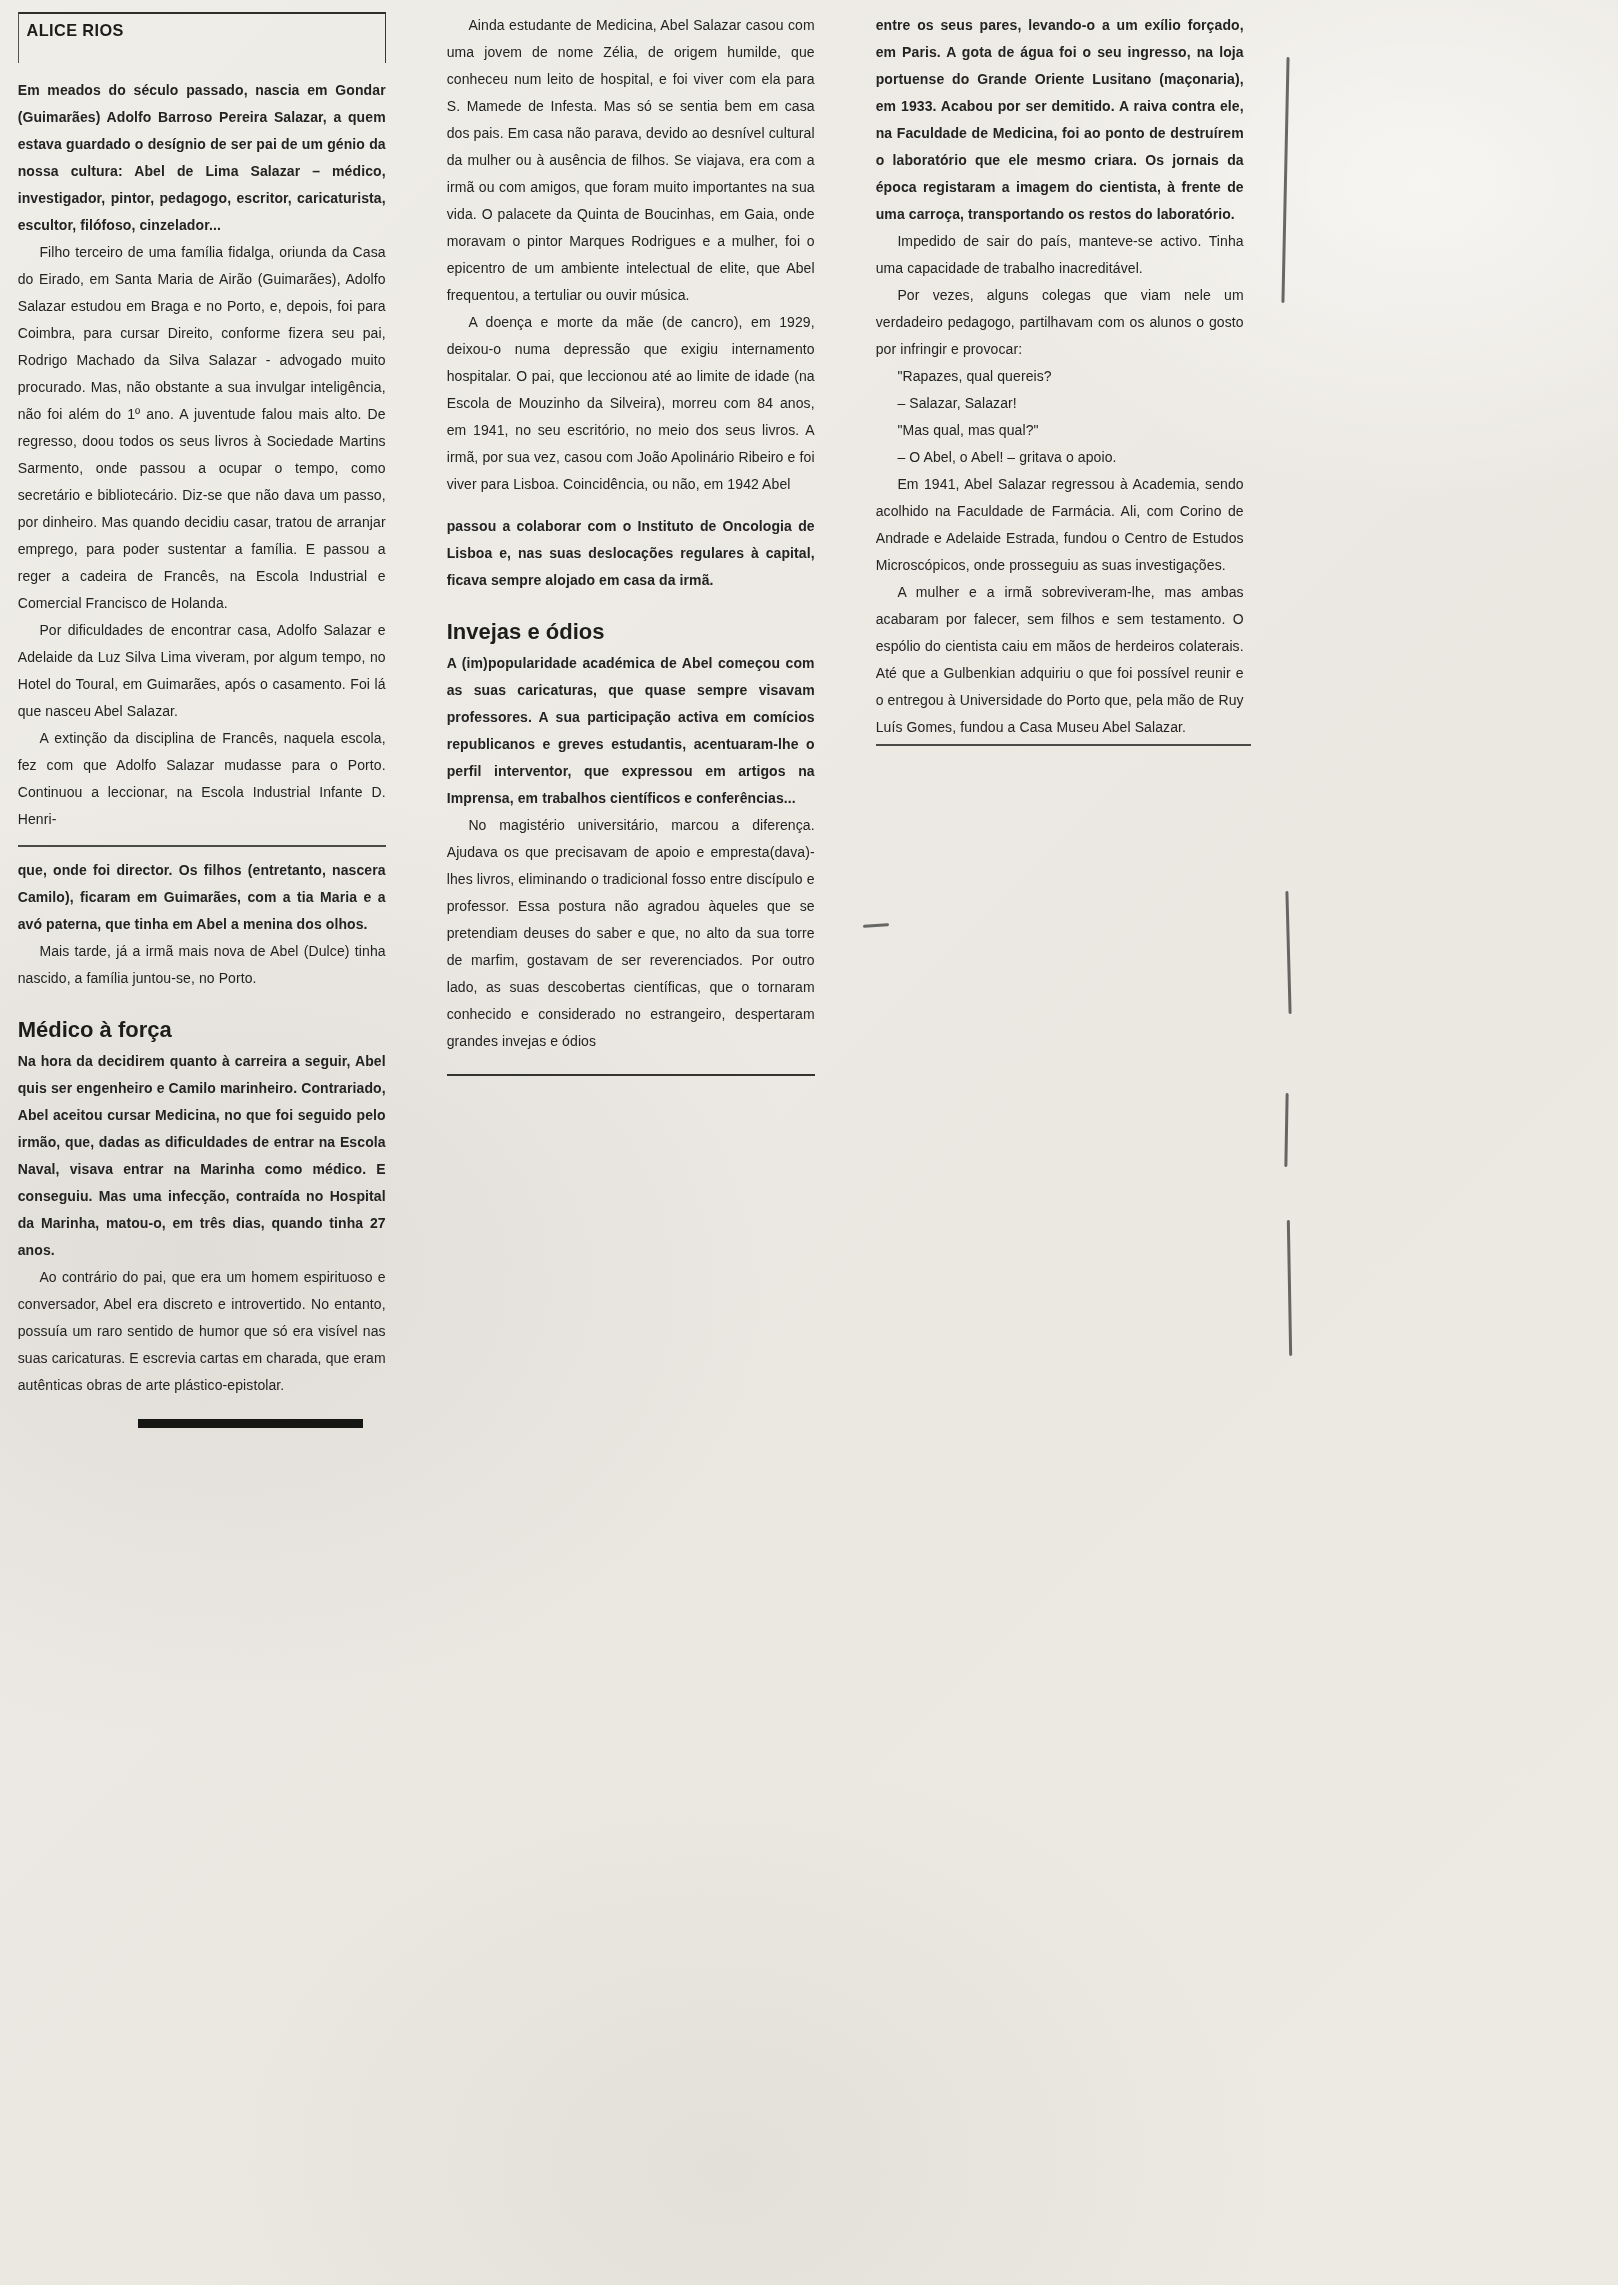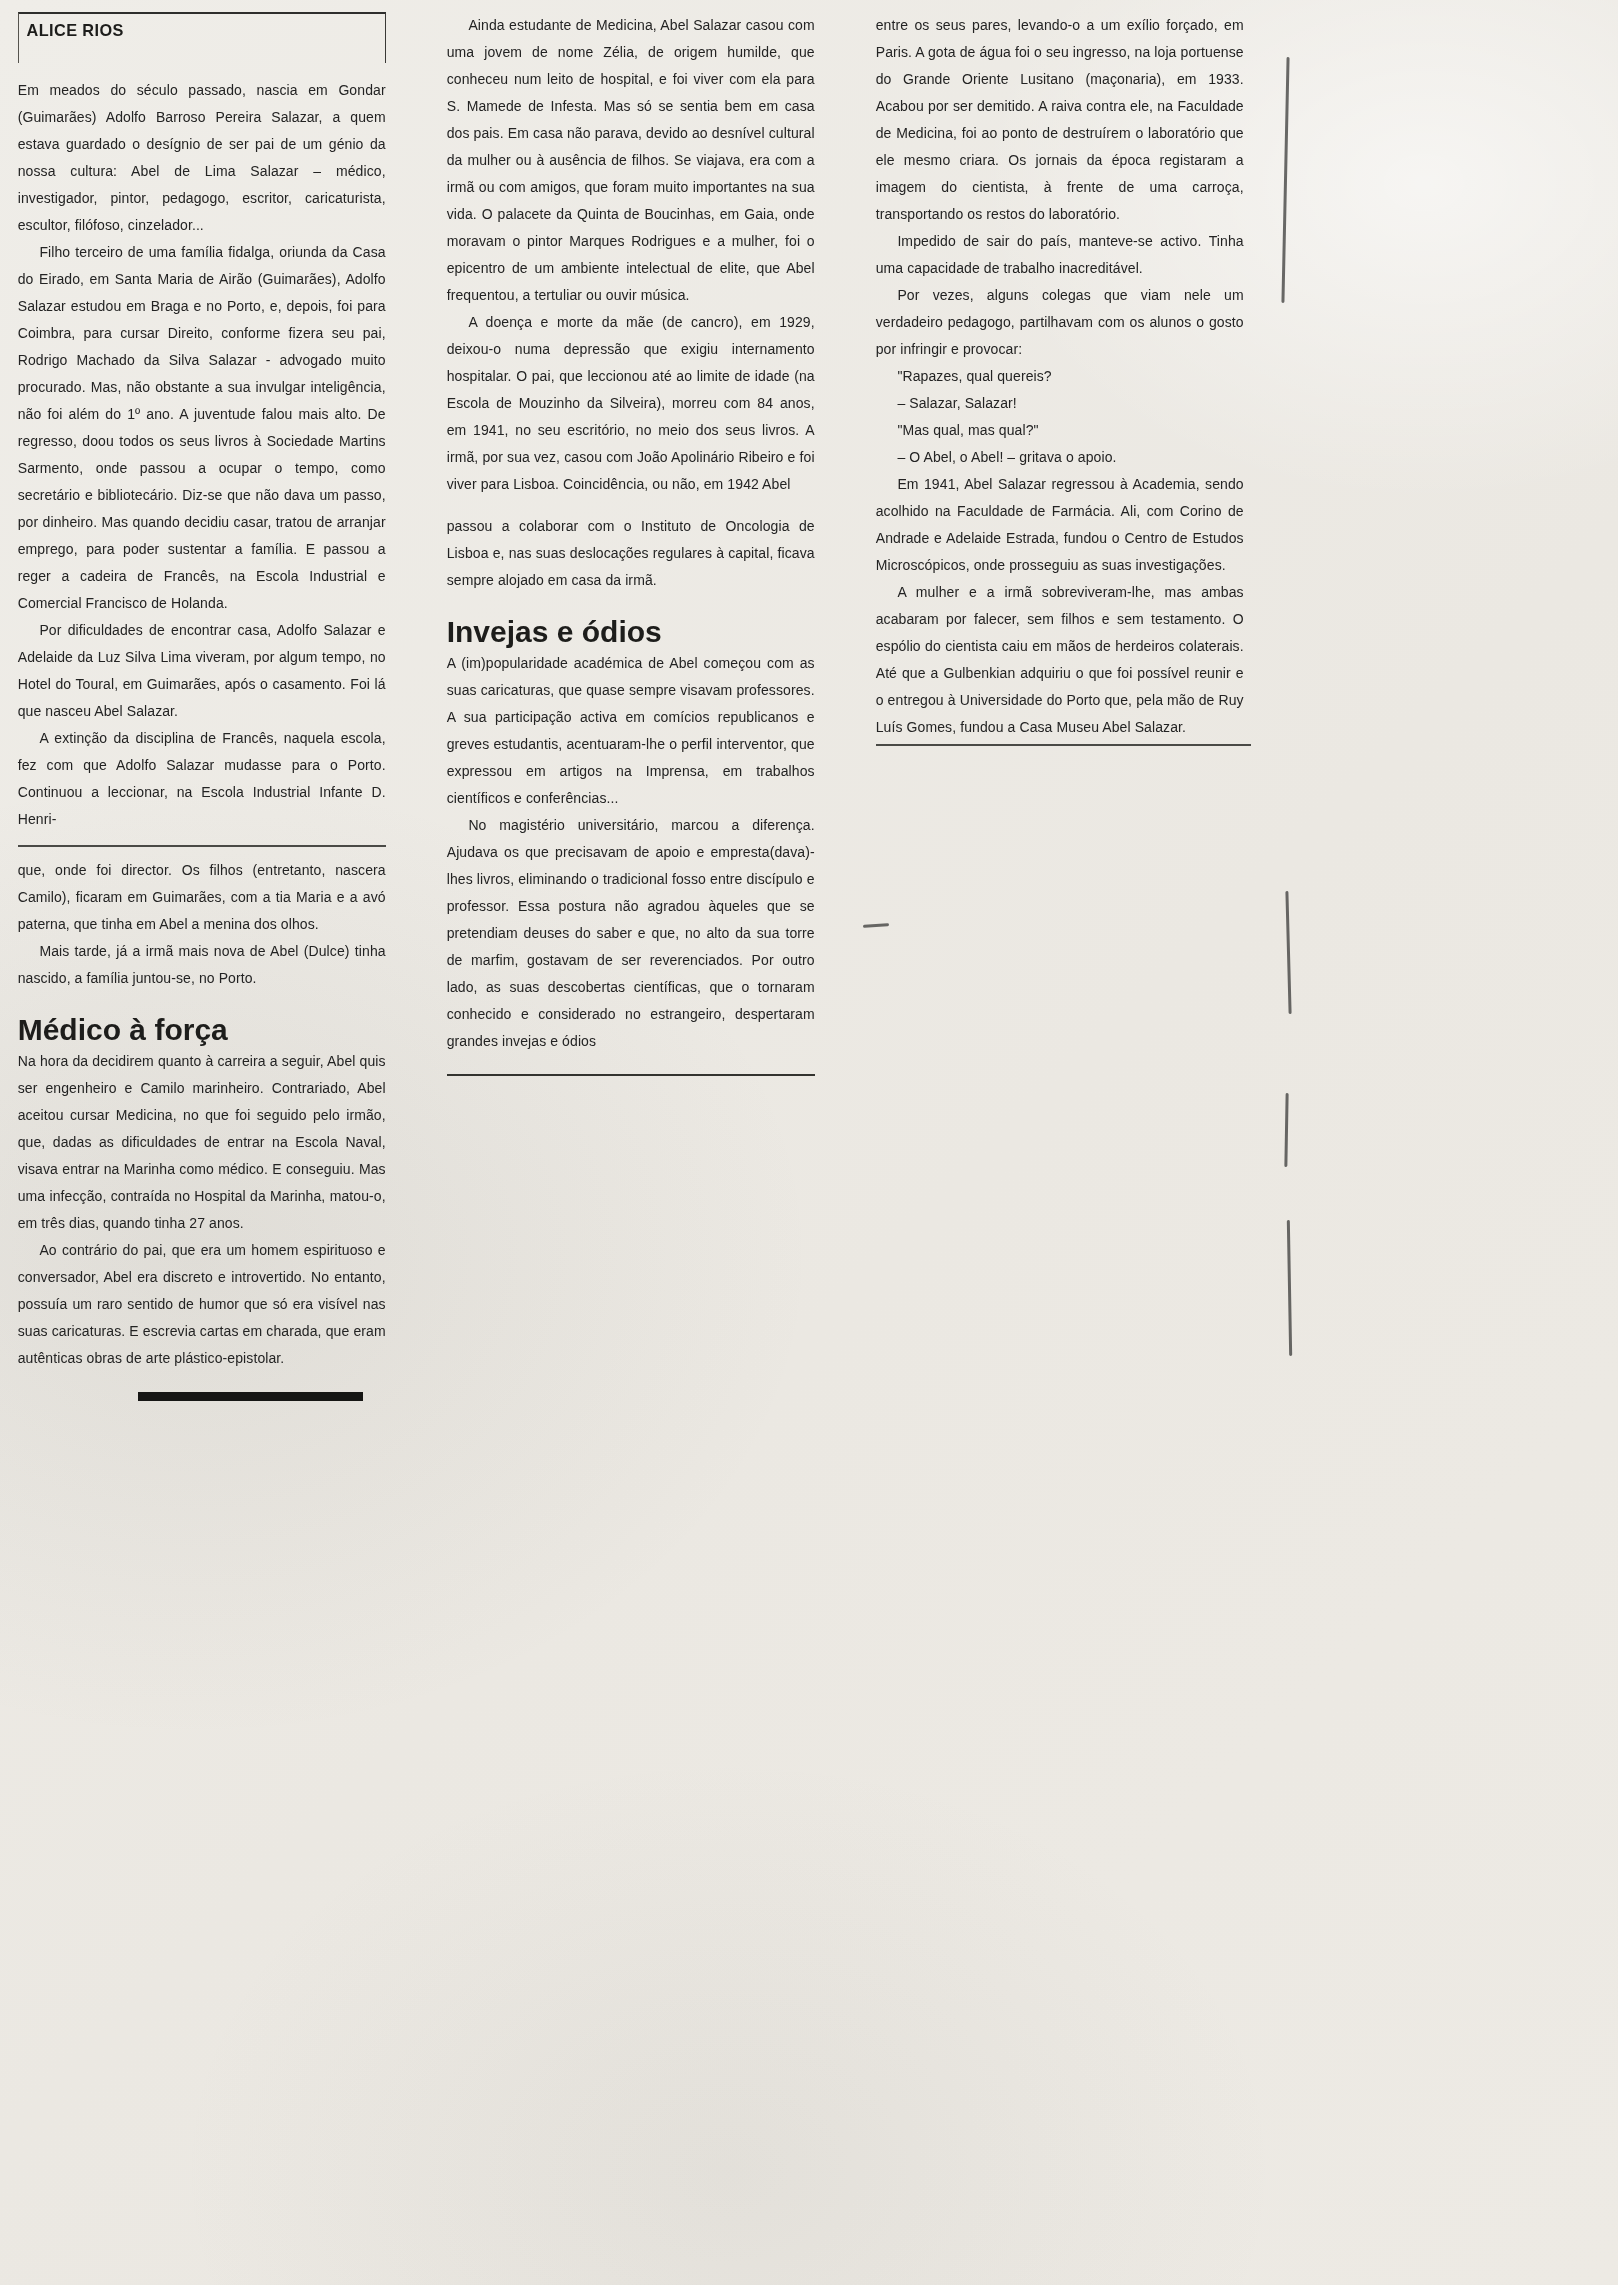--- a/index.html
+++ b/index.html
@@ -47,28 +47,28 @@
     color: #1d1d1b;
   }
   p.body-par {
     margin: 0;
     font-size: 14px;
     line-height: 27px;
     text-align: justify;
     text-indent: 1.55em;
     letter-spacing: 0.1px;
   }
-  p.flush { text-indent: 0; }
+  p.flush { text-indent: 0; font-weight: bold; }
   p.gap-top { margin-top: 14.8px; }
   p.dialogue {
     text-align: left;
   }
   h2.subhead {
     margin: 25.6px 0 4.9px 0;
-    font-size: 30px;
+    font-size: 22px;
     line-height: 25.6px;
     font-weight: bold;
     color: #1d1d1b;
   }
   .rule-thin {
     border: none;
     border-top: 2px solid #4a4a46;
     margin: 11.8px 0 9.9px 0;
   }
   .rule-col2-end {

